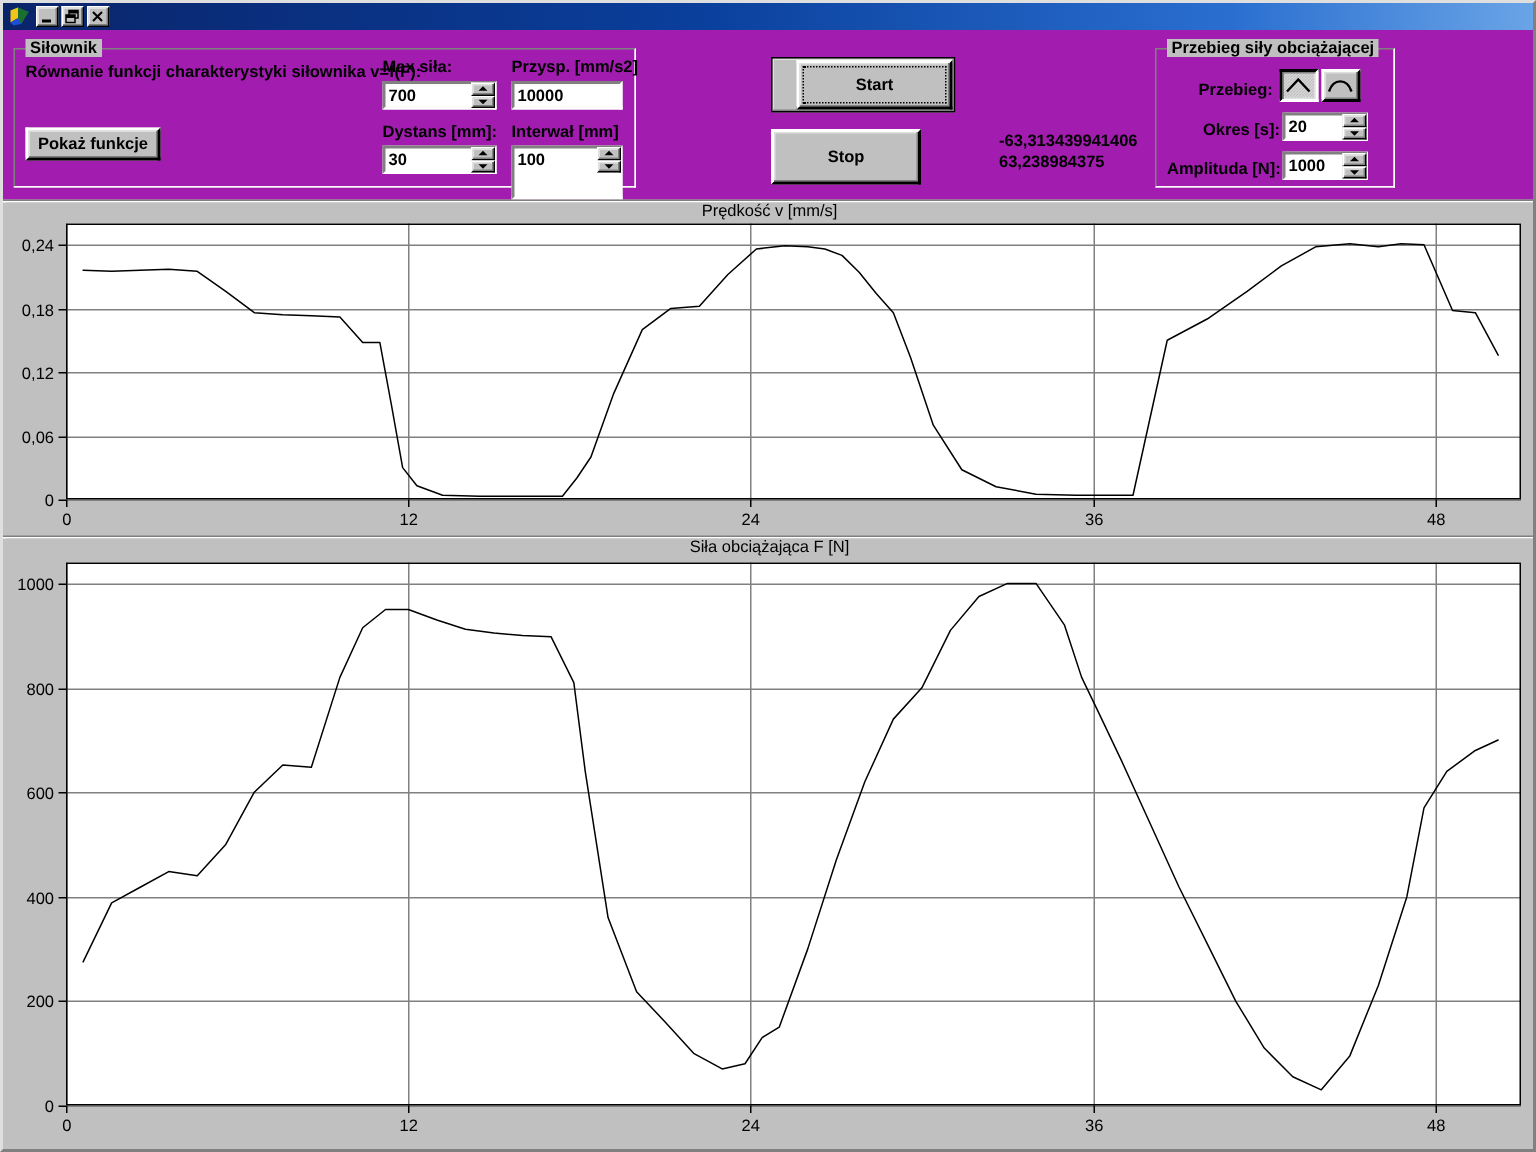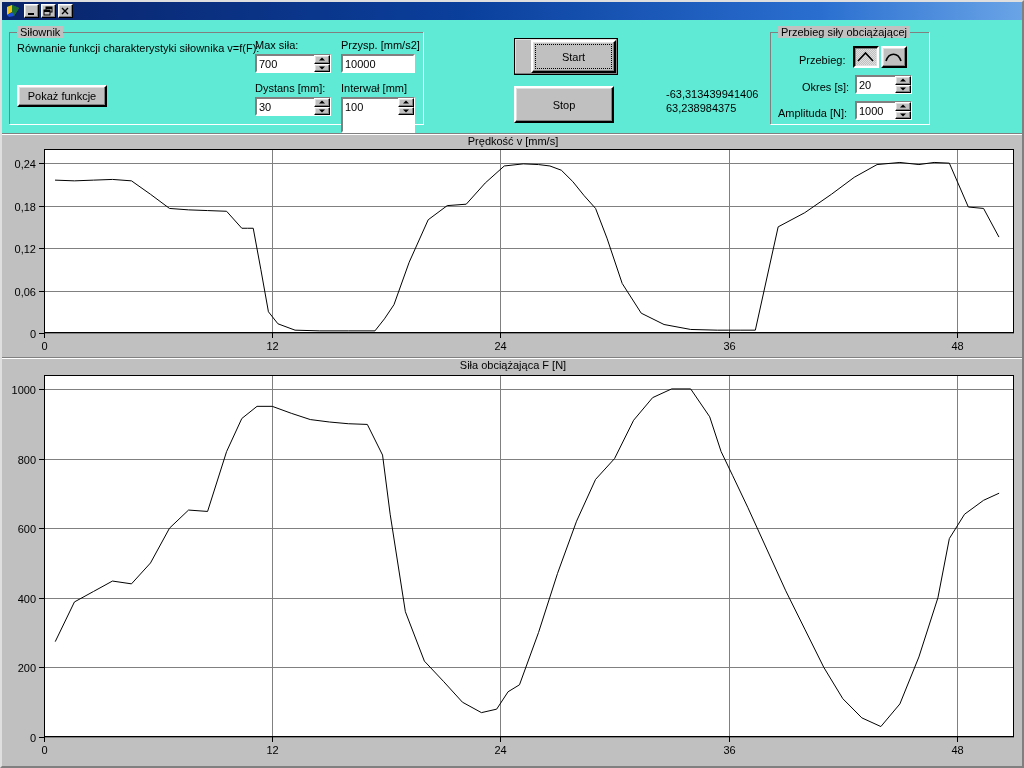--- a/index.html
+++ b/index.html
@@ -66,21 +66,22 @@
     position: relative;
     box-sizing: border-box;
   }
   .wbtn svg { position: absolute; left: 1px; top: 1px; }
 
   
   .toppanel {
     position: absolute;
     left: 0; top: 18px;
     width: 1020px; height: 113px;
-    background: #5eead4;
+    background: #a21caf;
+    font-weight: bold;
   }
 
   .groupbox {
     position: absolute;
     border: 1px solid #808080;
     border-right-color: #dfdfdf;
     border-bottom-color: #dfdfdf;
     box-sizing: border-box;
   }
   .groupbox > .gb-inner {
@@ -323,21 +324,21 @@
       <div class="spin" style="left:388px; top:65px; width:16px; height:17px;">
         <span class="sb up">
             <i></i>
           </span>
         <span class="sb down">
             <i></i>
           </span>
       </div>
     </div>
 
-    <div class="btn default" style="left:512px; top:18px; width:104px; height:37px;padding-left:16px;">
+    <div class="btn default" style="left:512px; top:18px; width:123px; height:37px;padding-left:16px;">
       <span class="inner">
         <span>Start</span>
         <span class="focusrect"></span>
       </span>
     </div>
     <div class="btn" style="left:512px; top:66px; width:100px; height:37px;">
       <span>Stop</span>
     </div>
 
     <span class="readout" style="left:664px; top:67px;">-63,313439941406</span>

